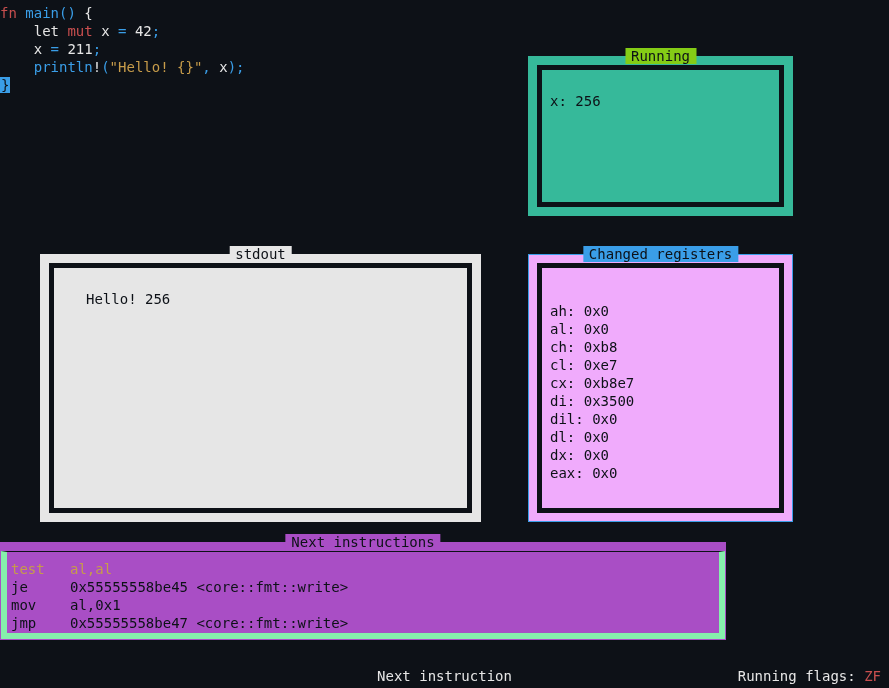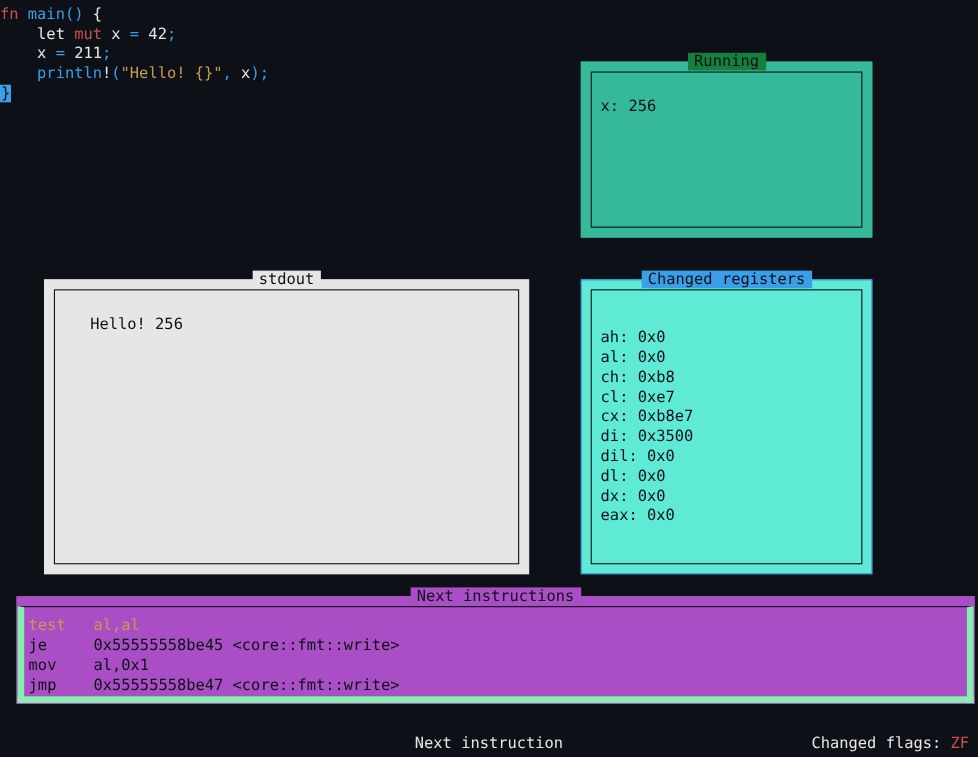--- a/index.html
+++ b/index.html
@@ -54,34 +54,34 @@
       position: absolute;
       top: -9px;
       left: 50%;
       transform: translateX(-50%);
       padding: 0 6px;
       font-size: 14px;
       white-space: nowrap;
     }
     .panel-inner {
       position: absolute;
-      border: 1px solid #0f172a;
+      border: 5px solid #0f172a;
     }
     
     
     .running-panel {
       top: 56px;
       left: 528px;
       width: 265px;
       height: 160px;
       background: #36b99a;
       border-color: #36b99a;
     }
     .running-panel .panel-title {
-      background: #15803d;
+      background: #84cc16;
       color: #0d1117;
     }
     .running-inner {
       top: 8px;
       left: 8px;
       right: 8px;
       bottom: 8px;
       border-color: #0d1117;
       padding: 22px 8px 8px 8px;
     }
@@ -116,21 +116,21 @@
       line-height: 18px;
       margin-left: 24px;
     }
     
     
     .registers-panel {
       top: 254px;
       left: 528px;
       width: 265px;
       height: 268px;
-      background: #5eead4;
+      background: #f0abfc;
       border-color: #3a9ee8;
     }
     .registers-panel .panel-title {
       background: #3a9ee8;
       color: #0d1117;
     }
     .registers-inner {
       top: 8px;
       left: 8px;
       right: 8px;
@@ -142,22 +142,22 @@
       color: #0d1117;
       line-height: 18px;
     }
     .reg-line {
       white-space: pre;
     }
     
     
     .instructions-panel {
       top: 542px;
-      left: 15px;
-      width: 871px;
+      left: 0;
+      width: 726px;
       height: 98px;
       background: #a94ec5;
       border-color: #a94ec5;
     }
     .instructions-panel .panel-title {
       background: #a94ec5;
       color: #0d1117;
     }
     .instructions-inner {
       top: 8px;
@@ -253,15 +253,15 @@
       <div class="instr-line current">test   al,al</div>
       <div class="instr-line">je     0x55555558be45 &lt;core::fmt::write&gt;</div>
       <div class="instr-line">mov    al,0x1</div>
       <div class="instr-line">jmp    0x55555558be47 &lt;core::fmt::write&gt;</div>
     </div>
 </div>
 
 <div class="status-bar">
   <span class="status-center">Next instruction</span>
   <span class="status-right">
-    <span class="changed-flags-label">Changed flags: </span><span class="changed-flags-value">ZF</span>
+    <span class="changed-flags-label">Running flags: </span><span class="changed-flags-value">ZF</span>
   </span>
 </div>
 
 </body></html>

